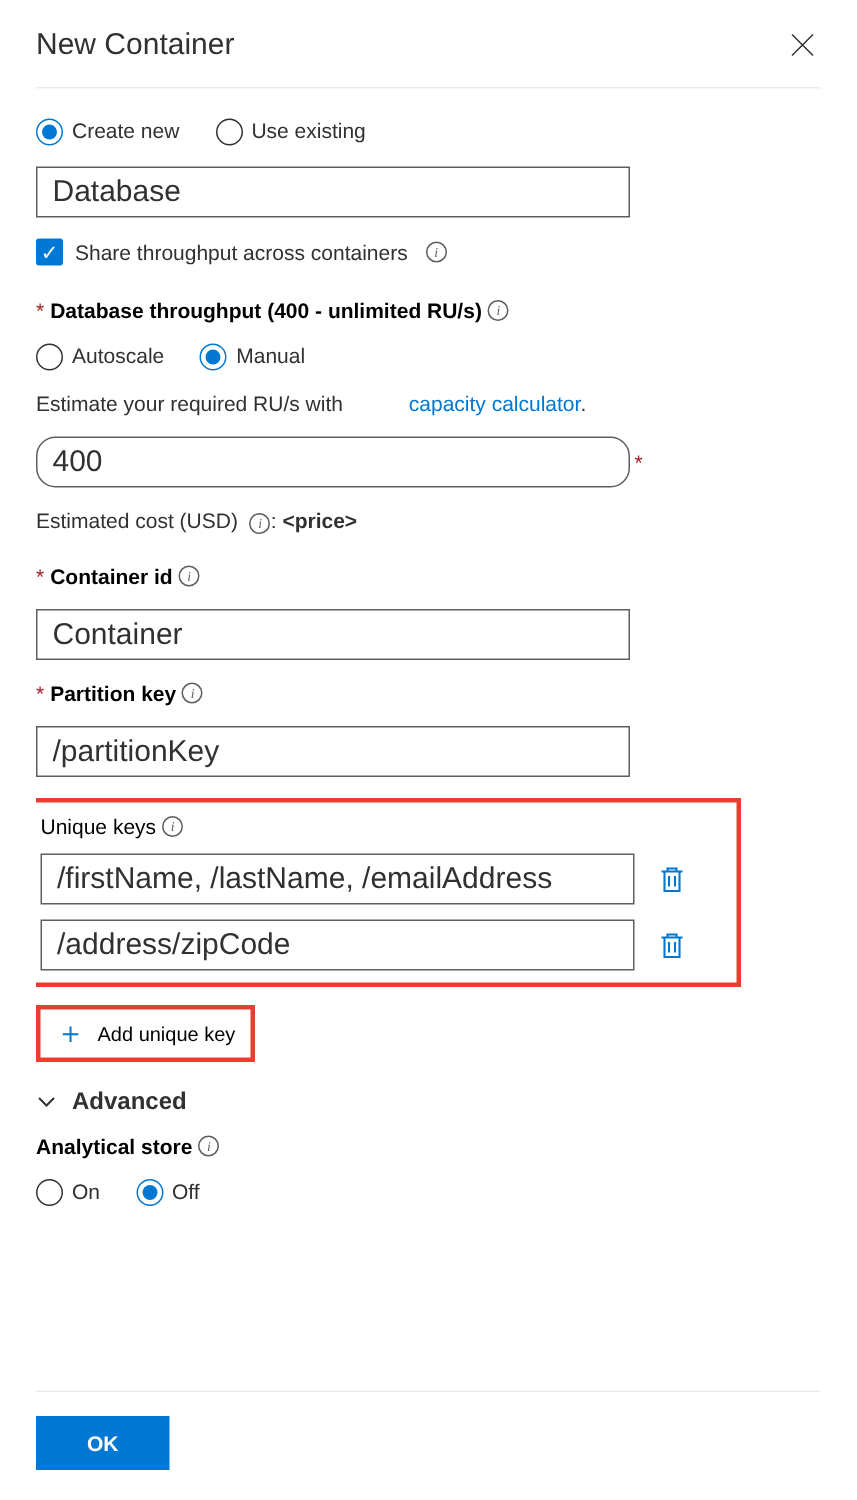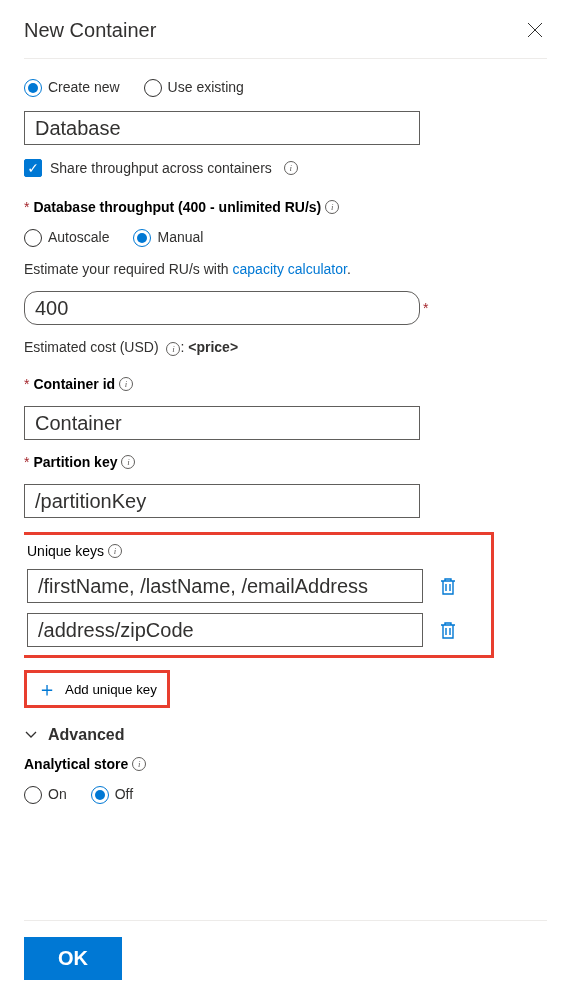--- a/index.html
+++ b/index.html
@@ -125,21 +125,21 @@
       border-radius: 50%;
       align-items: center;
       justify-content: center;
       font-size: 9px;
       color: #605e5c;
       margin-left: 4px;
       cursor: pointer;
       font-style: italic;
       font-family: serif;
     }
-    .link { color: #0078d4; text-decoration: none; cursor: pointer; }
+    .link { color: #0078d4; text-decoration: none; cursor: pointer; margin-left: 40px; }
     .ru-row { display: flex; align-items: center; gap: 1px; max-width: 406px;}
     .ru-row .text-input { flex: 1; max-width: 396px; border-radius: 13px;}
     .ru-req { color: #a4262c; margin-left: 2px;}
     .estimated-cost { color: #323130; }
     .estimated-cost b { font-weight: 600; }
     .highlight-box {
       border: 3px solid #e83e2e;
       padding: 8px 10px 8px 10px;
       margin: 2px 0 8px -10px;
       width: 480px;
@@ -187,21 +187,21 @@
     .advanced-label { font-weight: 600; font-size: 16px; }
     .footer {
       border-top: 1px solid #edebe9;
       padding: 16px 0 20px 0;
     }
     .ok-btn {
       background: #0078d4;
       color: #fff;
       border: none;
       font-weight: 600;
-      font-size: 20px;
+      font-size: 14px;
       padding: 10px 34px;
       cursor: pointer;
       font-family: inherit;
     }
     .section-label {
       color: #000;
       display: inline-flex;
       align-items: center;
     }
   </style>

